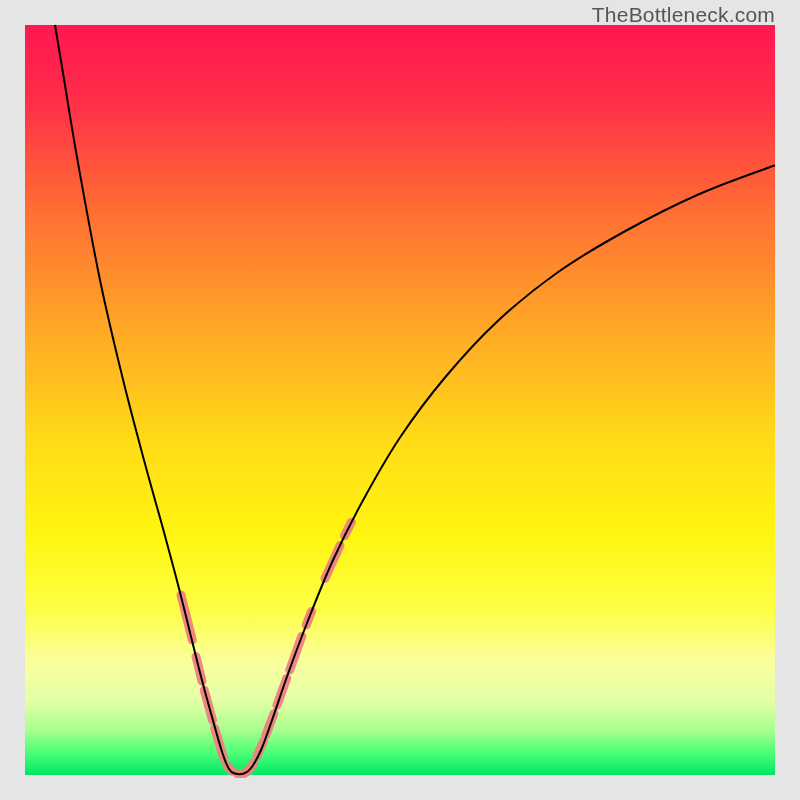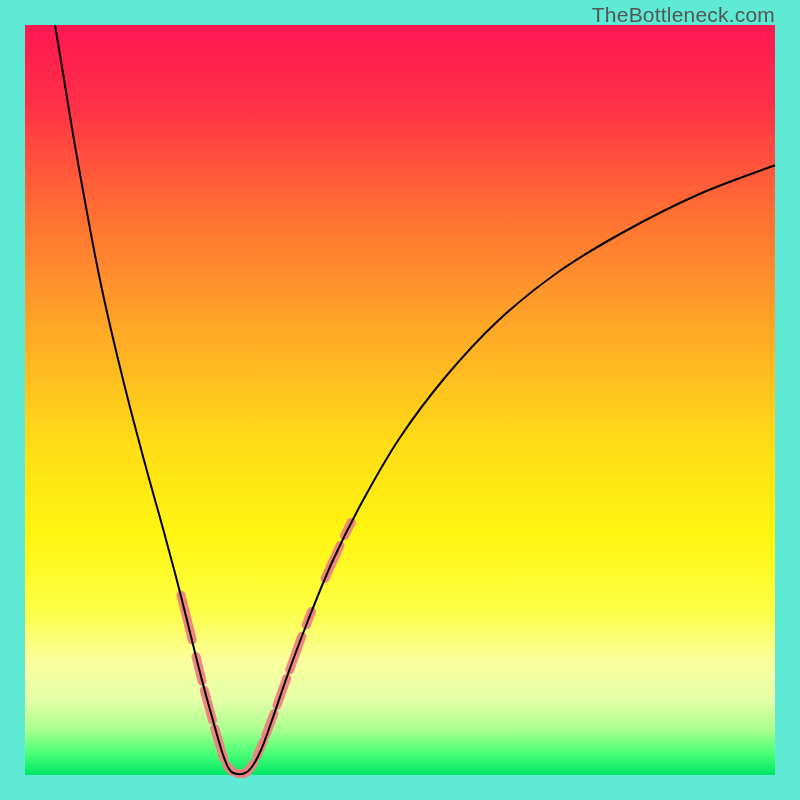--- a/index.html
+++ b/index.html
@@ -8,21 +8,21 @@
     width: 800px;
     height: 800px;
     overflow: hidden;
     background: #000;
     font-family: Arial, Helvetica, sans-serif;
   }
   .chart-container {
     position: relative;
     width: 800px;
     height: 800px;
-    background: #5eead4;
+    background: #e5e5e5;
   }
   .plot-area {
     position: absolute;
     top: 25px;
     left: 25px;
     width: 750px;
     height: 750px;
   }
   .gradient-bg {
     position: absolute;

